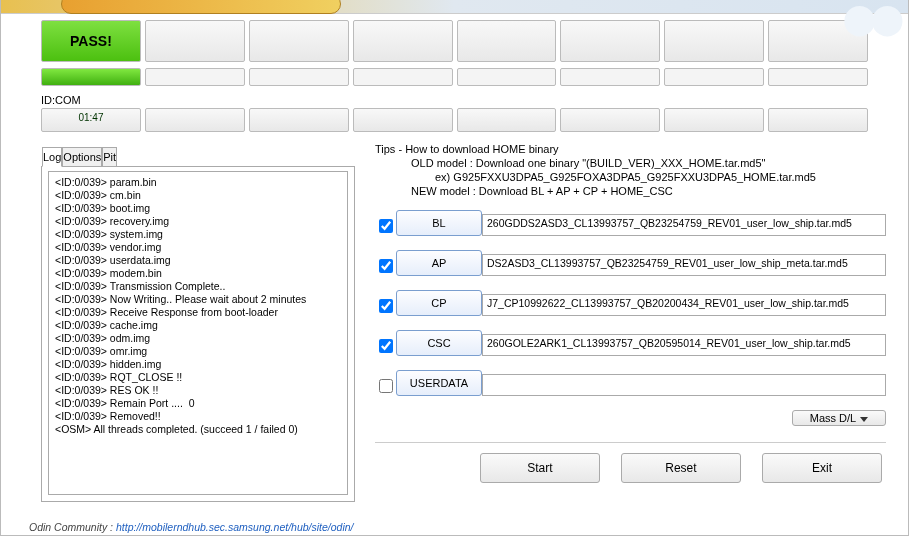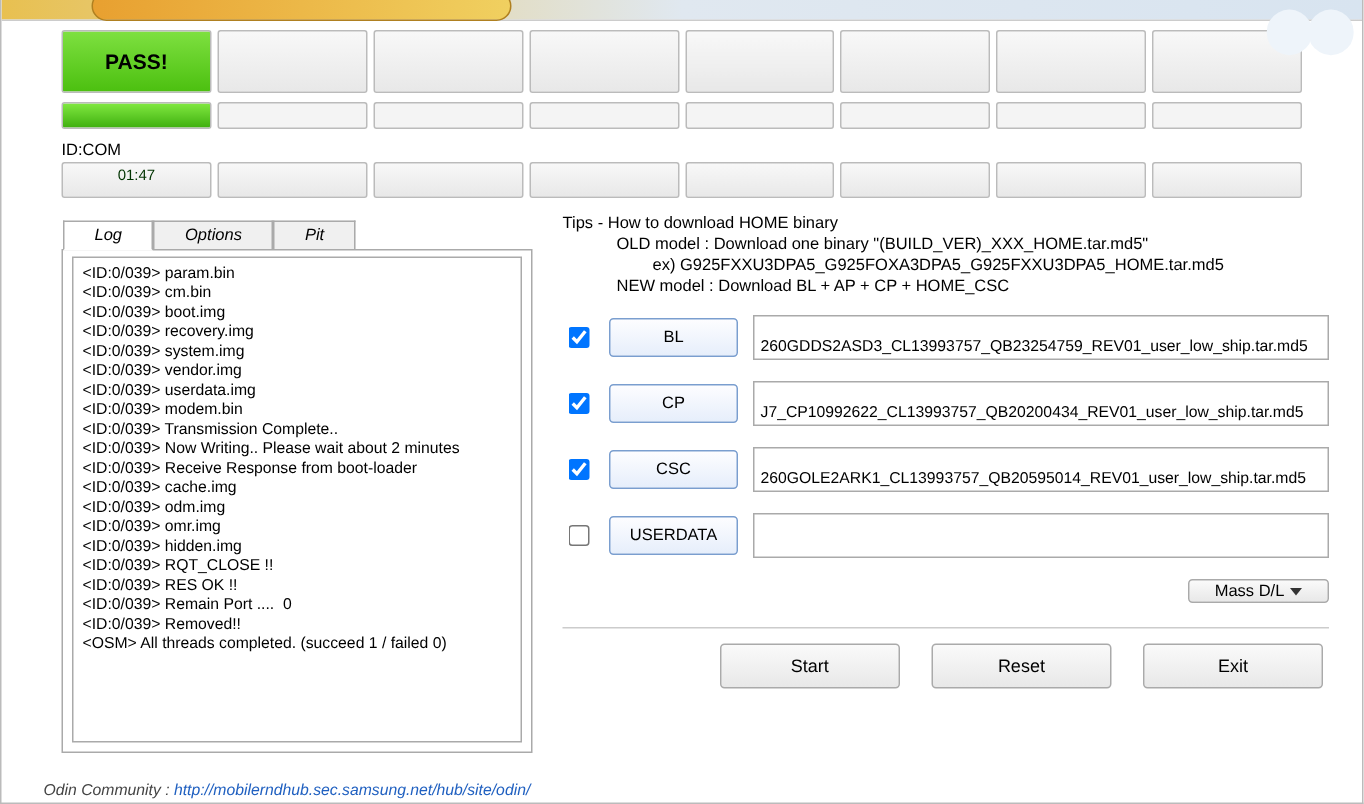--- a/index.html
+++ b/index.html
@@ -22,33 +22,33 @@
 .idcom-label { padding: 4px 40px 2px 40px; font-size: 11px; }
 .idcom-row { padding: 0 40px 8px 40px; display: flex; gap: 4px; }
 .idcom-cell { flex: 1; height: 24px; border: 1px solid #bbb; background: linear-gradient(#f8f8f8, #e8e8e8); border-radius: 2px; }
 
 .body-area { display: flex; padding: 0 22px 0 40px; gap: 20px; }
 .left-col { width: 314px; }
 .right-col { flex: 1; }
 
 .tab-host { border: 1px solid #aaa; background: #fff; height: 336px; position: relative; margin-top: 6px; }
 .tab-strip { position: absolute; top: -20px; left: 0; display: flex; }
-.tab { border: 1px solid #aaa; border-bottom: none; padding: 3px 20px; font-size: 11px; background: #f0f0f0; margin-right: 0px; position: relative; z-index: 1; font-style: italic; }
+.tab { border: 1px solid #aaa; border-bottom: none; padding: 3px 0; font-size: 11px; background: #f0f0f0; margin-right: 0px; position: relative; z-index: 1; }
 .tab.active { background: #fff; z-index: 3; border-bottom: 1px solid #fff; margin-bottom: -1px; }
 .log-content { position: absolute; top: 4px; left: 6px; right: 6px; bottom: 6px; border: 1px solid #aaa; padding: 4px 6px; overflow: auto; font-size: 10.5px; line-height: 13px; white-space: pre; }
 
 .tips { font-size: 11px; line-height: 14px; margin-top: 2px; margin-bottom: 12px; }
 .tips .l1 { }
 .tips .l2 { padding-left: 36px; }
 .tips .l3 { padding-left: 60px; }
 
-.file-row { display: flex; align-items: center; gap: 10px; margin-bottom: 14px; }
+.file-row { display: flex; align-items: flex-end; margin-bottom: 14px; }
 .file-row input[type=checkbox] { width: 14px; height: 14px; }
 .file-btn { width: 86px; height: 26px; border: 1px solid #7a9ecf; background: linear-gradient(#fdfdff, #e6eefb); border-radius: 3px; font-size: 11px; cursor: pointer; }
-.file-path { flex: 1; height: 22px; border: 1px solid #aaa; padding: 14px 4px; font-size: 10.5px; background: #fff; overflow: hidden; white-space: nowrap; }
+.file-path { flex: 1; height: 22px; border: 1px solid #aaa; padding: 2px 4px; font-size: 10.5px; background: #fff; overflow: hidden; white-space: nowrap; }
 
 .massdl-row { text-align: right; margin-top: 6px; }
 .massdl-btn { width: 94px; height: 16px; border: 1px solid #aaa; background: linear-gradient(#fafafa, #e8e8e8); border-radius: 3px; font-size: 11px; cursor: pointer; }
 
 .hr { border: none; border-top: 1px solid #ccc; margin: 16px 0 10px 0; }
 
 .action-row { text-align: right; padding-right: 4px; }
 .action-btn { width: 120px; height: 30px; margin-left: 18px; border: 1px solid #aaa; background: linear-gradient(#fafafa, #e8e8e8); border-radius: 3px; font-size: 12px; cursor: pointer; }
 
 .footer { position: absolute; bottom: 2px; left: 28px; right: 40px; font-size: 10.5px; color: #444; font-style: italic; }
@@ -142,20 +142,25 @@
         <div class="l2">NEW model : Download BL + AP + CP + HOME_CSC</div>
       </div>
 
       <div class="file-row">
         <input type="checkbox" checked="" style="">
         <button class="file-btn">BL</button>
         <div class="file-path">260GDDS2ASD3_CL13993757_QB23254759_REV01_user_low_ship.tar.md5</div>
       </div>
       <div class="file-row">
         <input type="checkbox" checked="" style="">
+        <button class="file-btn">AP</button>
+        <div class="file-path">DS2ASD3_CL13993757_QB23254759_REV01_user_low_ship_meta.tar.md5</div>
+      </div>
+      <div class="file-row">
+        <input type="checkbox" checked="" style="">
         <button class="file-btn">CP</button>
         <div class="file-path">J7_CP10992622_CL13993757_QB20200434_REV01_user_low_ship.tar.md5</div>
       </div>
       <div class="file-row">
         <input type="checkbox" checked="" style="">
         <button class="file-btn">CSC</button>
         <div class="file-path">260GOLE2ARK1_CL13993757_QB20595014_REV01_user_low_ship.tar.md5</div>
       </div>
       <div class="file-row">
         <input type="checkbox" style="">

